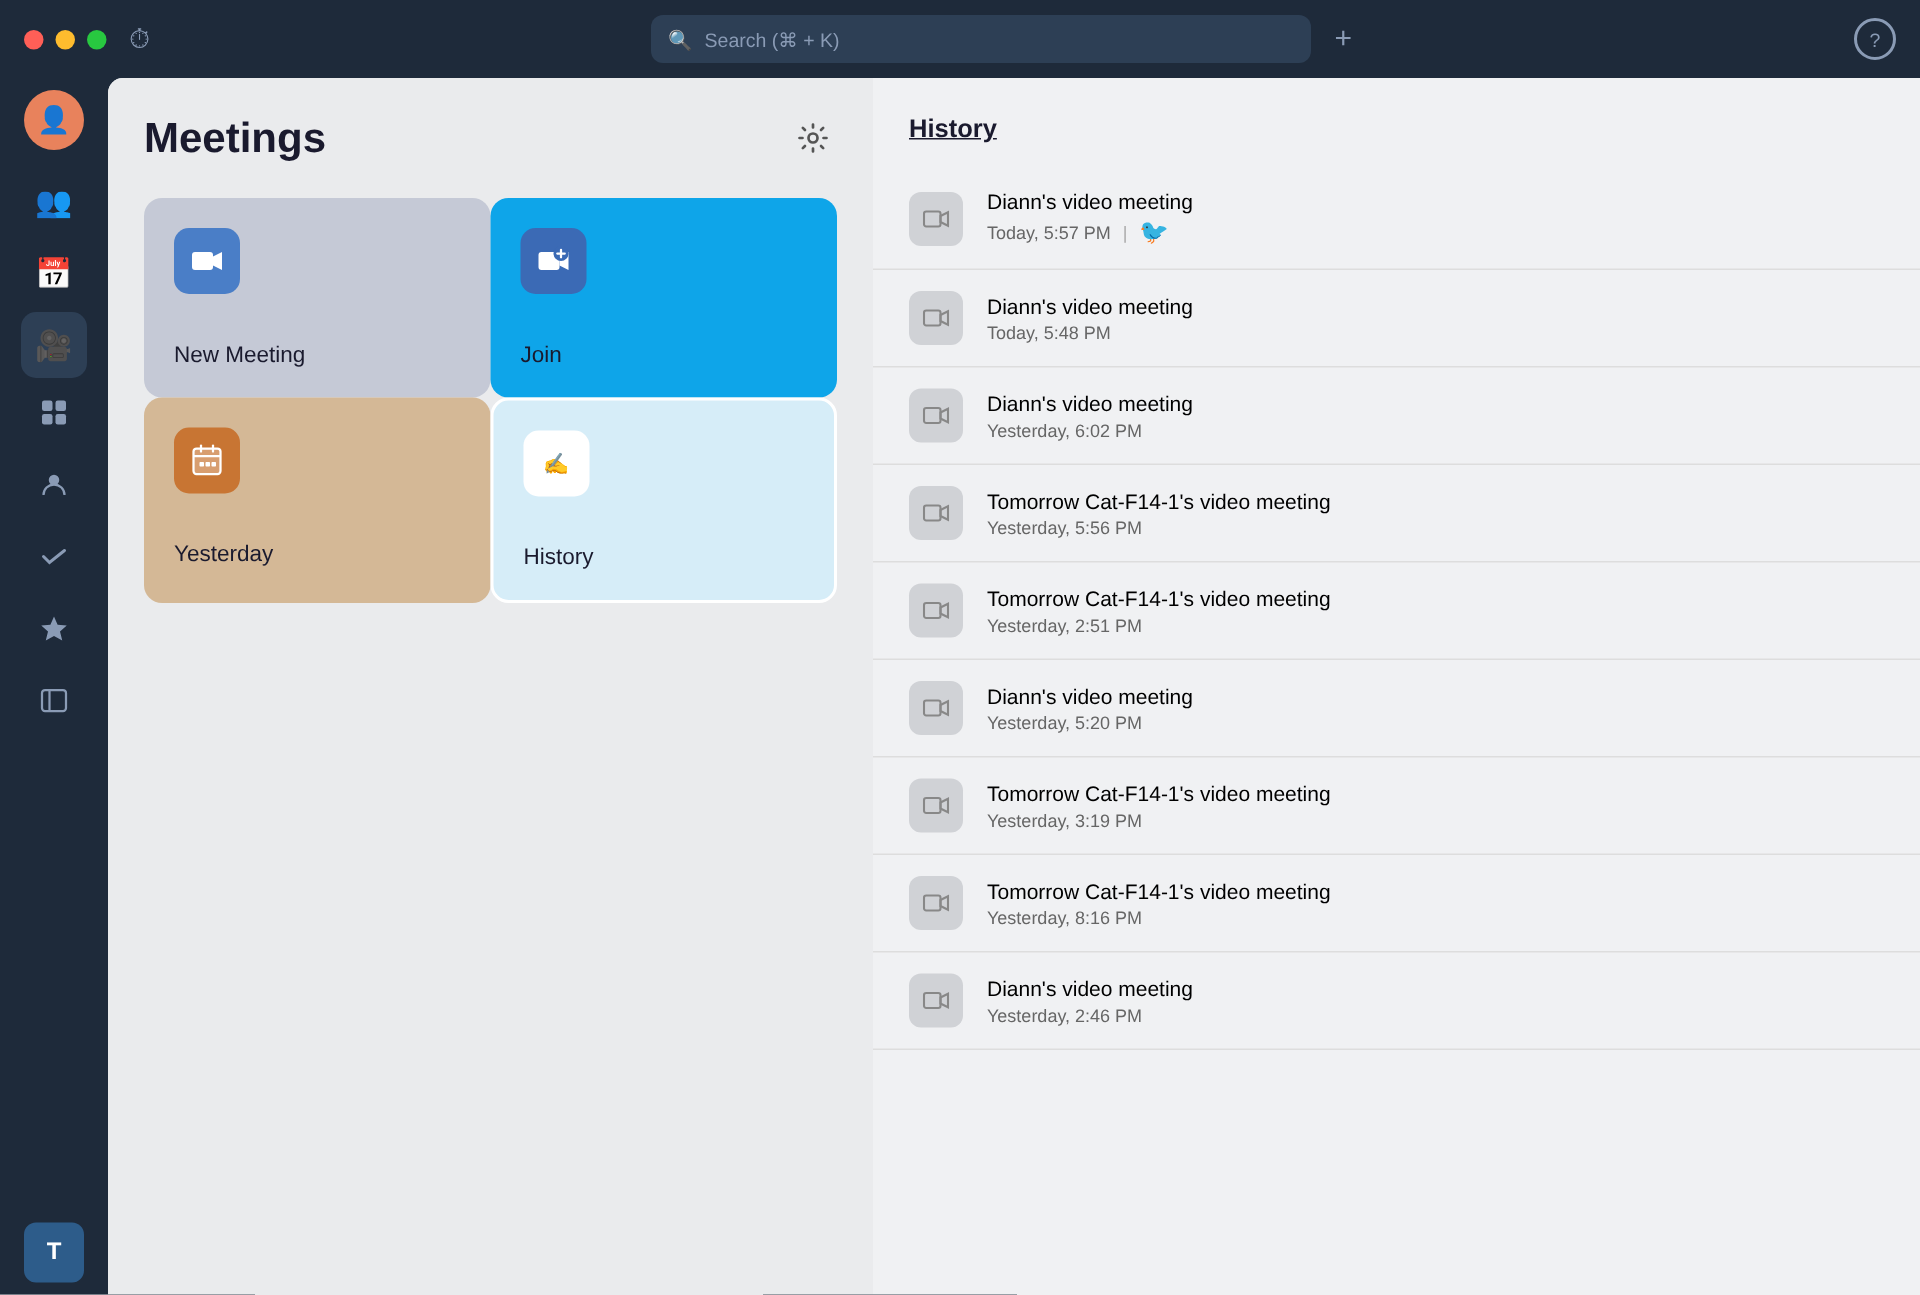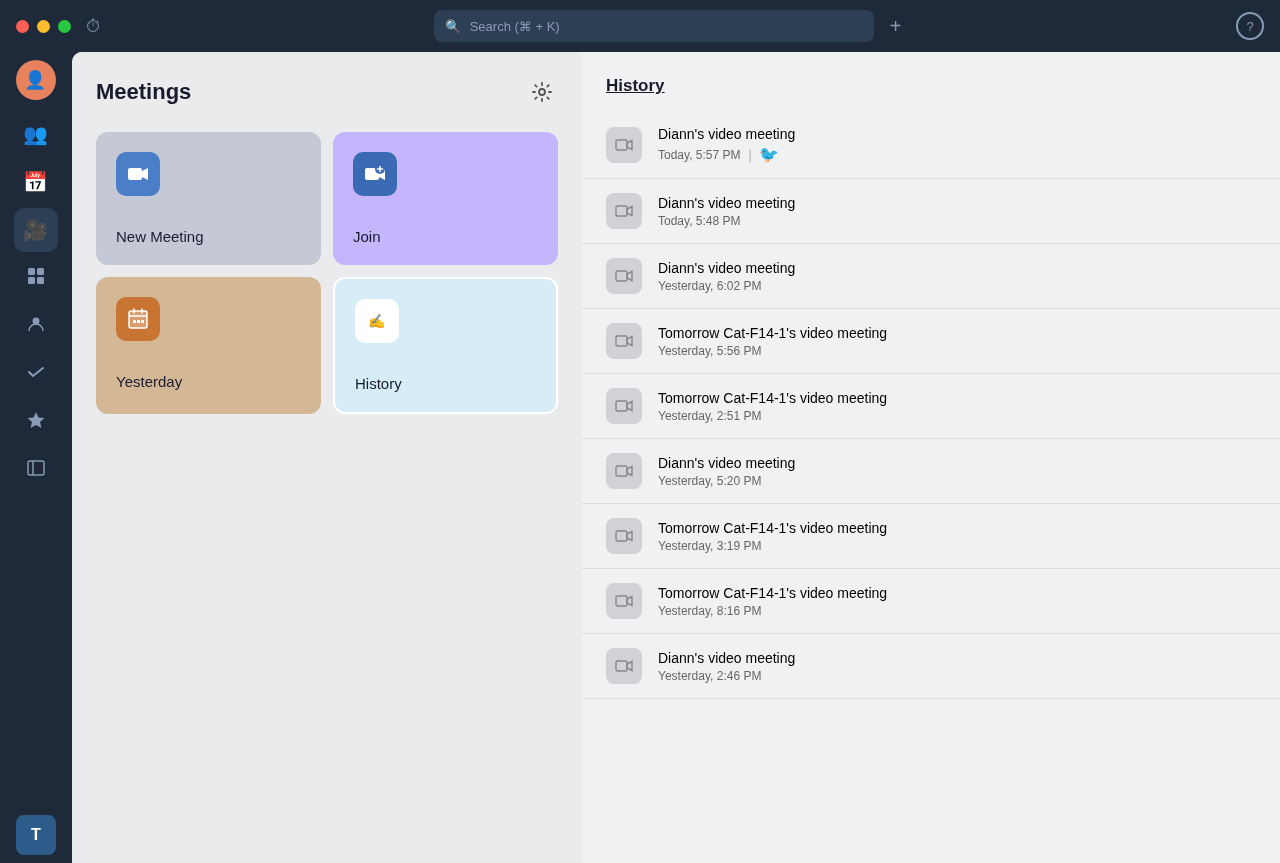--- a/index.html
+++ b/index.html
@@ -165,56 +165,56 @@
       padding: 24px;
       flex-shrink: 0;
     }
     .panel-header {
       display: flex;
       align-items: center;
       justify-content: space-between;
       margin-bottom: 24px;
     }
     .panel-title {
-      font-size: 22px;
+      font-size: 28px;
       font-weight: 600;
       color: #1a1a2e;
     }
     .settings-icon {
       width: 32px;
       height: 32px;
       display: flex;
       align-items: center;
       justify-content: center;
       color: #555;
       font-size: 20px;
       cursor: pointer;
     }
 
     
     .meeting-grid {
       display: grid;
       grid-template-columns: 1fr 1fr;
-      gap: 12px;
+      gap: 0;
     }
     .meeting-card {
       border-radius: 12px;
       padding: 20px;
       display: flex;
       flex-direction: column;
       align-items: flex-start;
       gap: 32px;
       cursor: pointer;
       min-height: 130px;
     }
     .meeting-card.new-meeting {
       background: #c5c9d6;
     }
     .meeting-card.join {
-      background: #c4b5fd;
+      background: #0ea5e9;
     }
     .meeting-card.schedule {
       background: #d4b896;
     }
     .meeting-card.minutes {
       background: #d6edf8;
       border: 2px solid white;
     }
     .card-icon {
       width: 44px;

